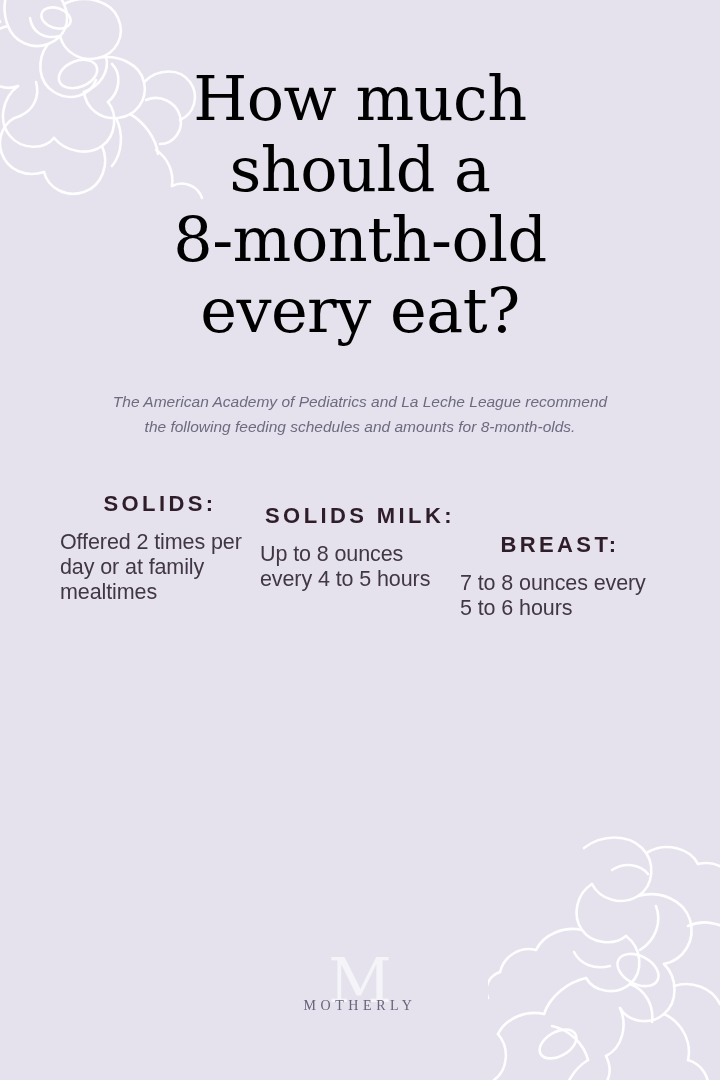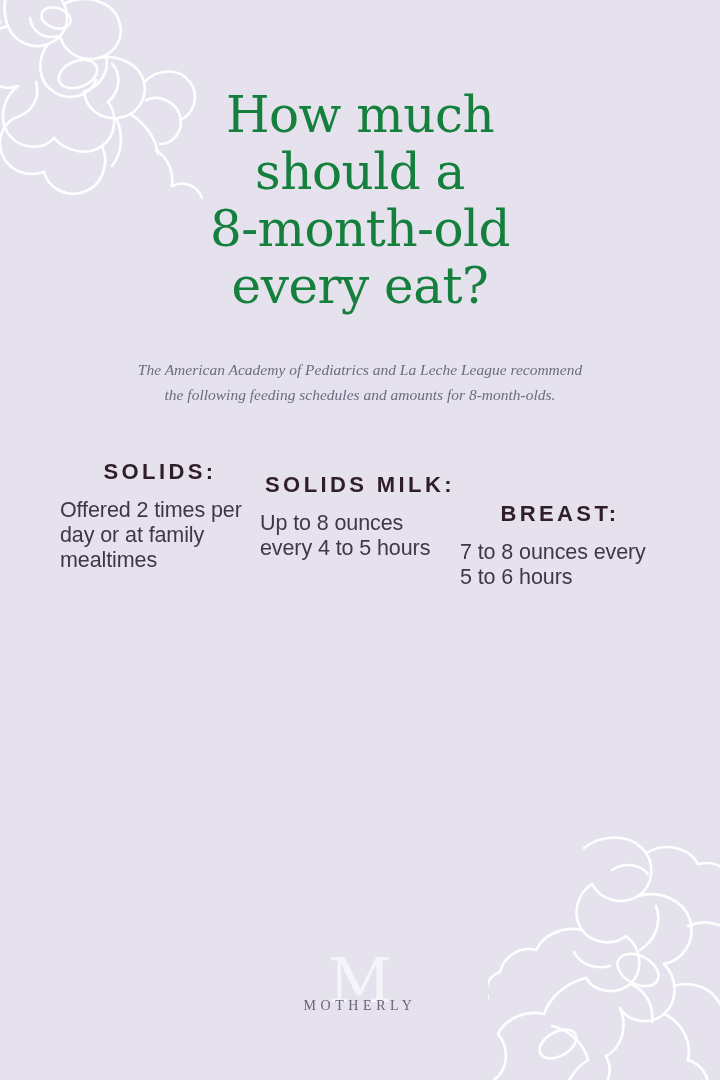--- a/index.html
+++ b/index.html
@@ -63,37 +63,37 @@
     height: 1080px;
     box-sizing: border-box;
     padding: 0 60px;
     display: flex;
     flex-direction: column;
     align-items: center;
   }
 
   #title {
     margin: 0;
-    padding-top: 87px;
+    padding-top: 64px;
     font-family: "DejaVu Serif", "Liberation Serif", serif;
     font-weight: 400;
-    font-size: 50px;
+    font-size: 62px;
     line-height: 1.14;
     letter-spacing: -0.5px;
-    color: #15803d;
+    color: #000000;
     text-align: center;
     width: 100%;
   }
   #title .tline { display: block; }
 
   #subtitle {
     margin: 0;
     padding-top: 42px;
     width: 500px;
-    font-family: Liberation Serif, serif;
+    font-family: Liberation Sans, sans-serif;
     font-style: italic;
     font-size: 15.5px;
     line-height: 1.62;
     color: #6e6a80;
     text-align: center;
   }
   #subtitle .sline { display: block; }
 
   #sections {
     width: 100%;

